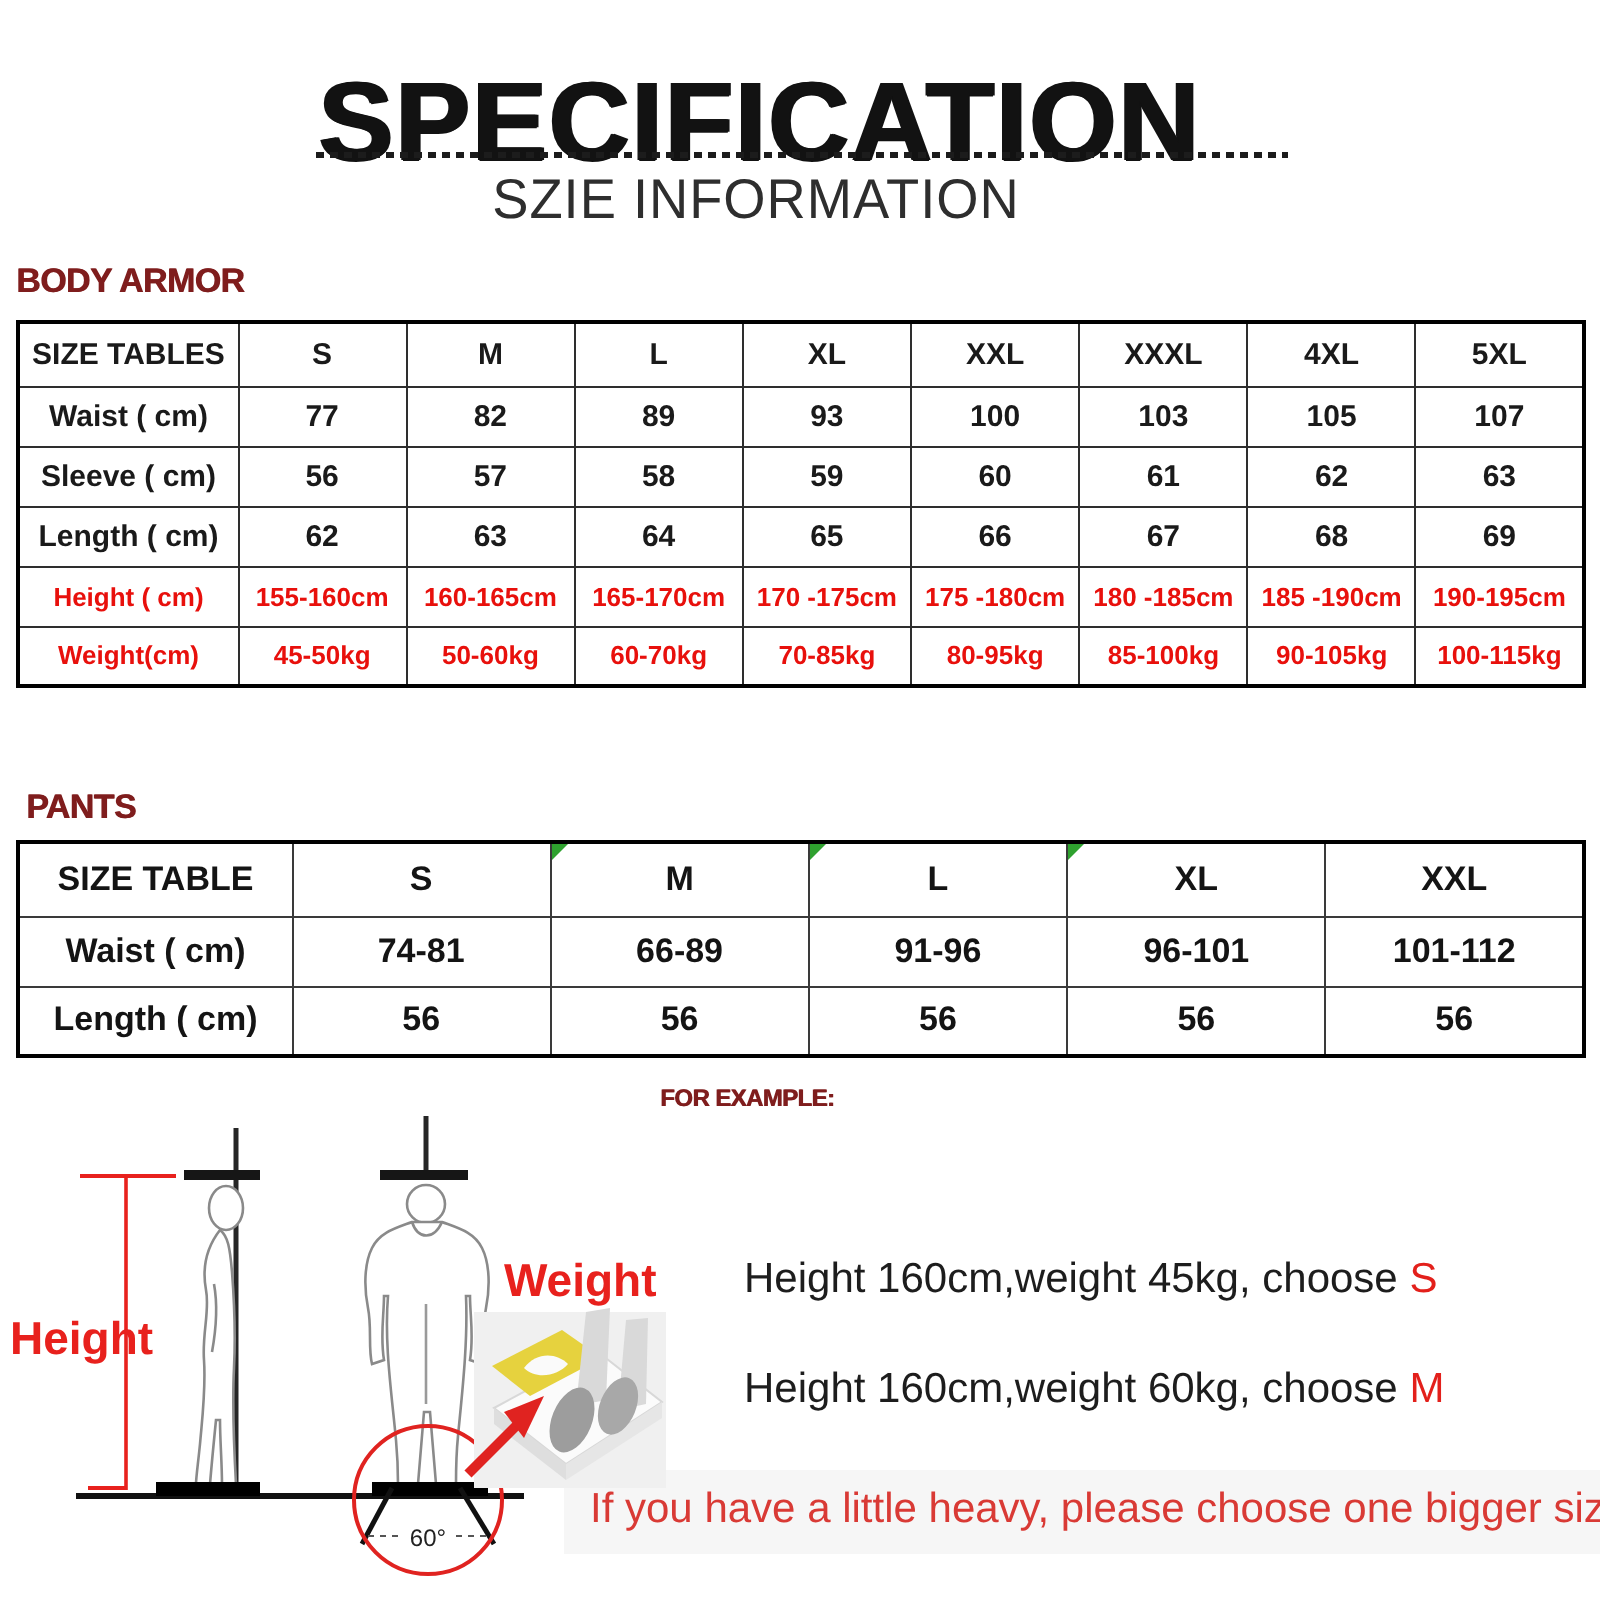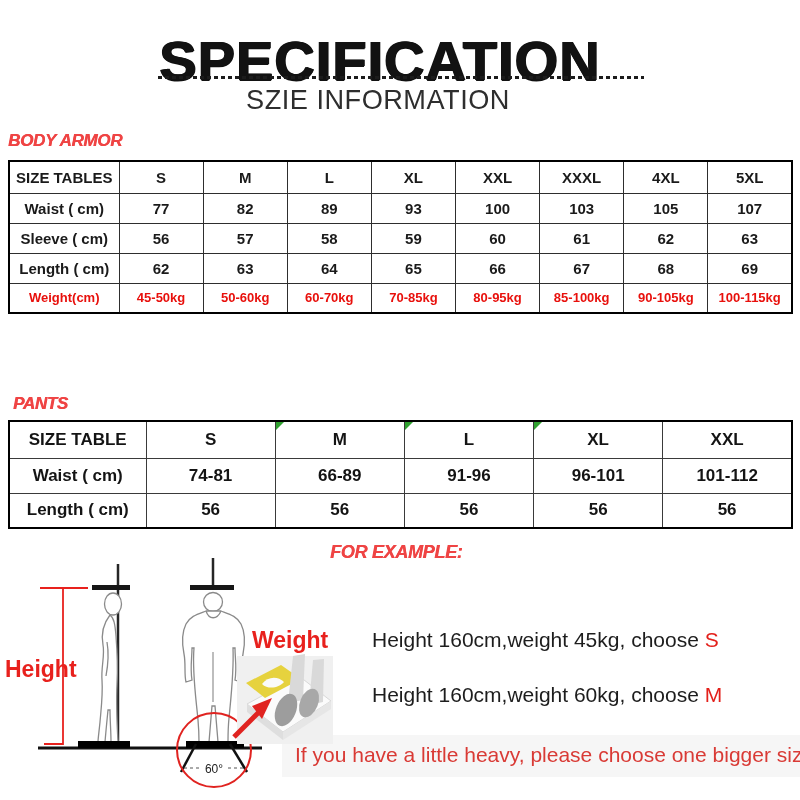--- a/index.html
+++ b/index.html
@@ -10,25 +10,25 @@
   .title{position:absolute;top:8px;left:0;width:760px;text-align:center;
          font-size:56px;font-weight:bold;letter-spacing:1px;color:#121212;
          text-shadow:0.8px 0 currentColor,-0.8px 0 currentColor,0 0.5px currentColor;margin-top:20px;}
   .dashes{position:absolute;top:76px;left:158px;width:486px;height:3px;
           background:repeating-linear-gradient(90deg,#1c1c1c 0 4px,transparent 4px 7px);}
   .subtitle{position:absolute;top:84px;left:0;width:756px;text-align:center;
             font-size:28px;font-weight:400;letter-spacing:0.5px;color:#2e2e2e;
             transform:scaleX(0.97);transform-origin:center;}
 
   
-  .sec-head{position:absolute;font-size:17px;font-weight:bold;letter-spacing:-0.3px;color:#ef4444;
-            text-shadow:0.4px 0 currentColor;font-style:italic;}
+  .sec-head{position:absolute;font-size:17px;font-weight:bold;letter-spacing:-0.3px;color:#7f1d1d;
+            text-shadow:0.4px 0 currentColor;}
   .head-ba{left:8px;top:131px;}
   .head-pants{left:13px;top:394px;}
-  .head-example{left:330px;top:542px;font-size:18px;}
+  .head-example{left:330px;top:542px;font-size:12px;}
 
   
   table{border-collapse:collapse;table-layout:fixed;background:#fff;}
   .ba{position:absolute;left:8px;top:160px;width:785px;border:2px solid #000;}
   .ba th,.ba td{border:1px solid #2e2e2e;text-align:center;vertical-align:middle;
                 font-weight:bold;font-size:15px;color:#1a1a1a;padding:0;overflow:hidden;}
   .ba col.c0{width:110px;}
   .ba tr{height:30px;}
   .ba tr.hdr{height:32px;}
   .ba tr.red th,.ba tr.red td{color:#e8100c;font-size:13px;}
@@ -115,20 +115,31 @@
       <td>62</td>
       <td>63</td>
       <td>64</td>
       <td>65</td>
       <td>66</td>
       <td>67</td>
       <td>68</td>
       <td>69</td>
     </tr>
     <tr class="red">
+      <th>Height ( cm)</th>
+      <td>155-160cm</td>
+      <td>160-165cm</td>
+      <td>165-170cm</td>
+      <td>170 -175cm</td>
+      <td>175 -180cm</td>
+      <td>180 -185cm</td>
+      <td>185 -190cm</td>
+      <td>190-195cm</td>
+    </tr>
+    <tr class="red">
       <th>Weight(cm)</th>
       <td>45-50kg</td>
       <td>50-60kg</td>
       <td>60-70kg</td>
       <td>70-85kg</td>
       <td>80-95kg</td>
       <td>85-100kg</td>
       <td>90-105kg</td>
       <td>100-115kg</td>
     </tr>

